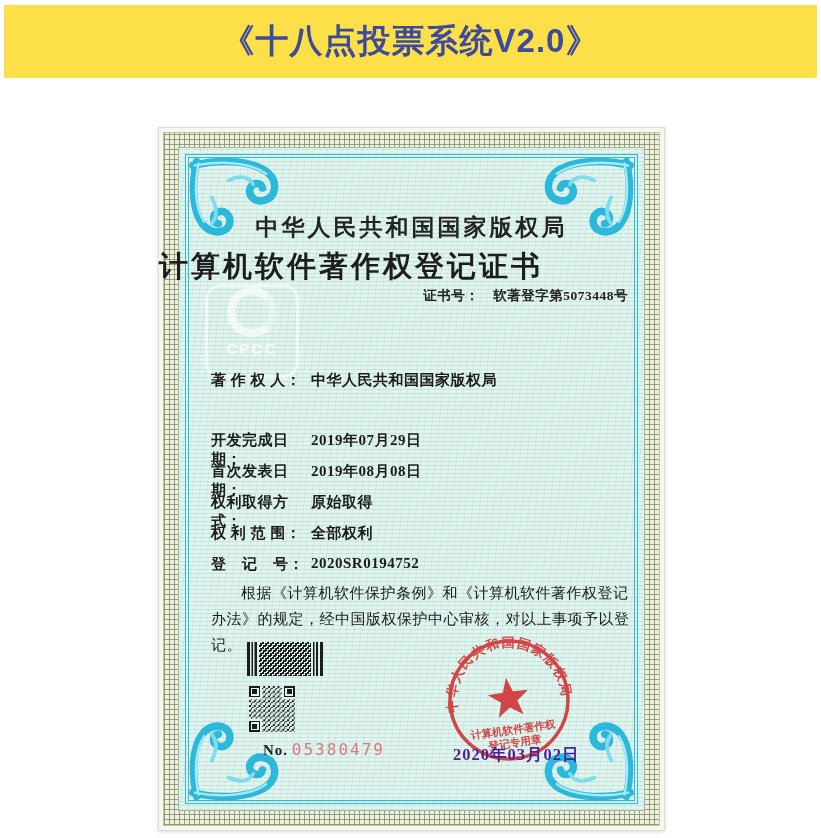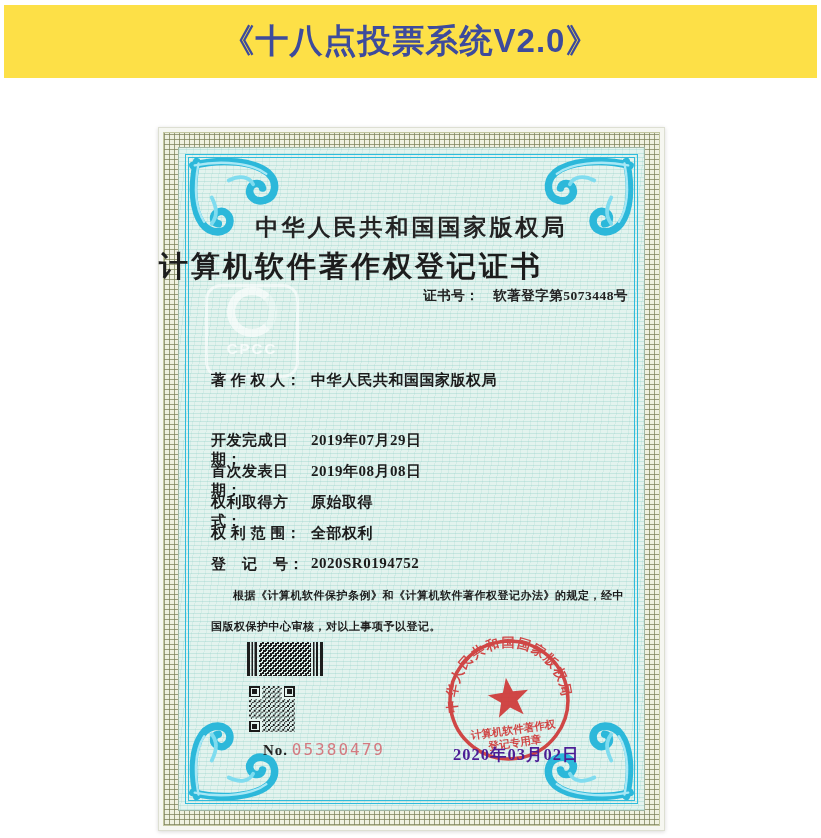--- a/index.html
+++ b/index.html
@@ -57,21 +57,21 @@
   .cert-no{
     position:absolute;right:36px;top:159px;font-size:13.5px;font-weight:bold;
     color:#222;letter-spacing:.5px;
   }
   .cert-no .sp{display:inline-block;width:14px;}
   .row{position:absolute;left:52px;display:flex;font-size:15px;font-weight:bold;color:#1c1c1c;}
   .row .lbl{width:100px;flex:none;letter-spacing:.5px;}
   .row .val{white-space:pre-line;letter-spacing:.5px;}
   .statement{
     position:absolute;left:52px;top:452px;width:422px;
-    font-size:11px;font-weight:bold;line-height:31px;letter-spacing:.5px;
+    font-size:15px;font-weight:normal;line-height:26px;letter-spacing:.5px;
     text-indent:2em;color:#1c1c1c;
   }
   .watermark{
     position:absolute;left:46px;top:156px;width:88px;height:88px;
     border:3px solid rgba(255,255,255,.75);border-radius:16px;opacity:.8;
     display:flex;flex-direction:column;align-items:center;
   }
   .watermark .ring{
     width:34px;height:34px;border:8px solid rgba(255,255,255,.8);border-radius:50%;
     border-right-color:rgba(255,255,255,.35);

